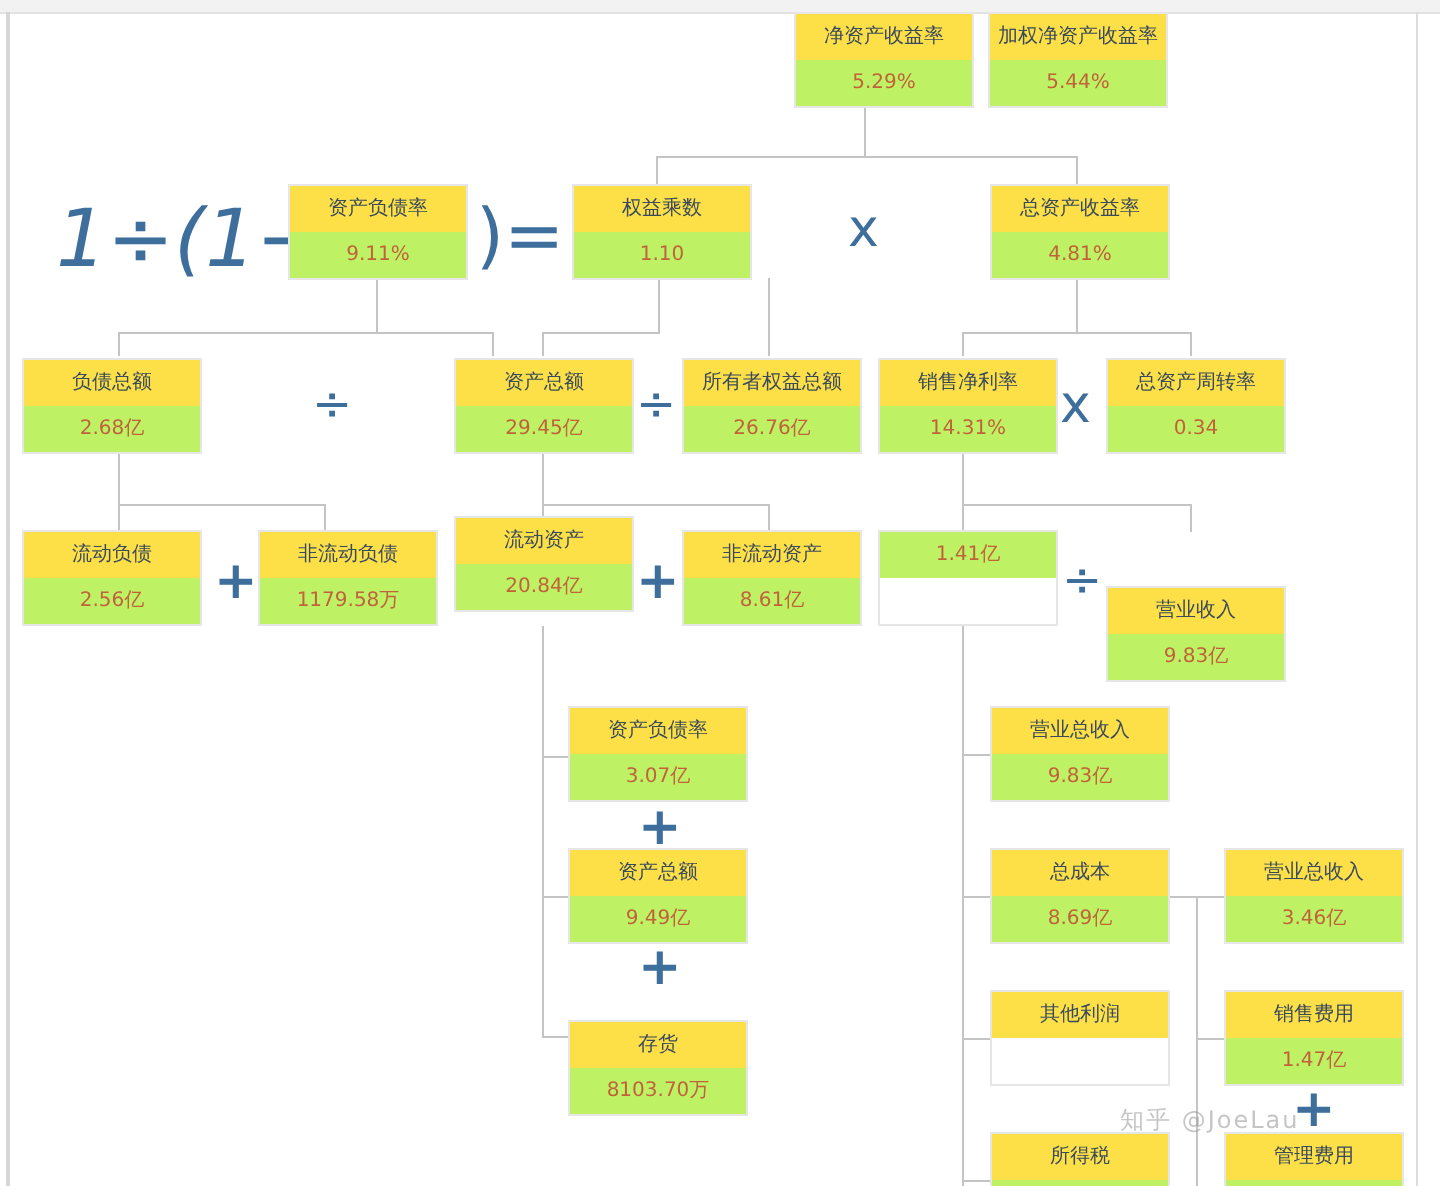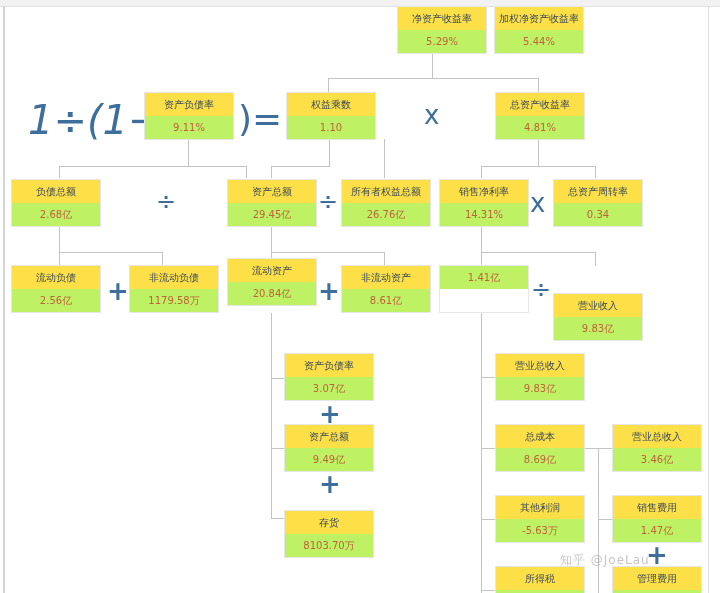--- a/index.html
+++ b/index.html
@@ -201,21 +201,20 @@
 <div class="node" style="left:496px;top:425px;">
   <div class="label">总成本</div>
   <div class="value">8.69亿</div>
 </div>
 <div class="node" style="left:613px;top:425px;">
   <div class="label">营业总收入</div>
   <div class="value">3.46亿</div>
 </div>
 <div class="node" style="left:496px;top:496px;">
   <div class="label">其他利润</div>
-  <div class="value">-5.63万</div>
 </div>
 <div class="node" style="left:613px;top:496px;">
   <div class="label">销售费用</div>
   <div class="value">1.47亿</div>
 </div>
 <div class="node" style="left:496px;top:567px;">
   <div class="label">所得税</div>
   <div class="value"></div>
 </div>
 <div class="node" style="left:613px;top:567px;">

